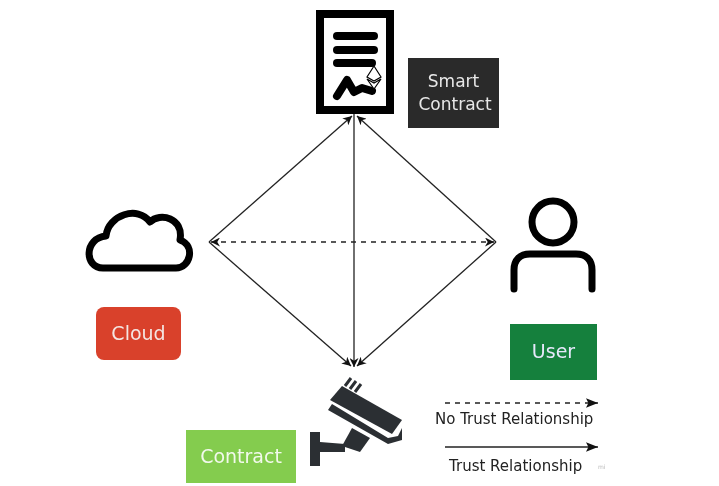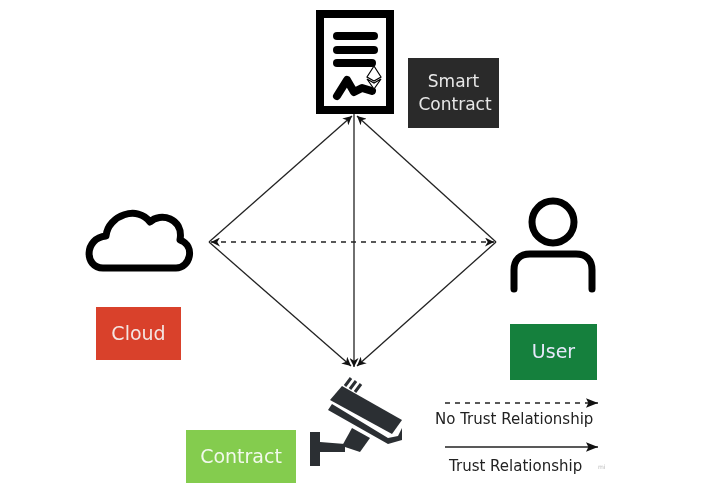--- a/index.html
+++ b/index.html
@@ -1,19 +1,19 @@
 <!DOCTYPE html>
 <html><head>
 <meta charset="utf-8">
 <style>
   html, body { margin:0; padding:0; background:#ffffff; }
   body { width:719px; height:486px; position:relative; overflow:hidden; font-family:"DejaVu Sans", sans-serif; }
   .label { position:absolute; display:flex; align-items:center; justify-content:center; text-align:center; color:#ffffff; line-height:1.35;margin-top:30px; }
   #sc-label { left:408px; top:28px; width:91px; height:70px; background:#2a2a2a; font-size:17px; color:#e8e8e8; }
-  #cloud-label { left:96px; top:277px; width:85px; height:53px; background:#d9412b; font-size:19px; color:#f4e6e2; }
+  #cloud-label { left:96px; top:277px; width:85px; height:53px; background:#d9412b; font-size:19px; color:#f4e6e2;border-radius:8px; }
   #user-label { left:510px; top:294px; width:87px; height:56px; background:#15803d; font-size:19px; color:#e6e8fb; }
   #monitor-label { left:186px; top:400px; width:110px; height:53px; background:#84cc4e; font-size:19px; color:#f2f9ec; }
   .legend-text { position:absolute; font-size:15px; color:#222222; white-space:nowrap; }
   #legend-no-trust-text { left:435px; top:410px; }
   #legend-trust-text { left:449px; top:457px; }
   #watermark { position:absolute; left:598px; top:463px; font-size:6px; color:#bbbbbb; }
   svg { position:absolute; left:0; top:0; }
 </style>
 </head>
 <body>

